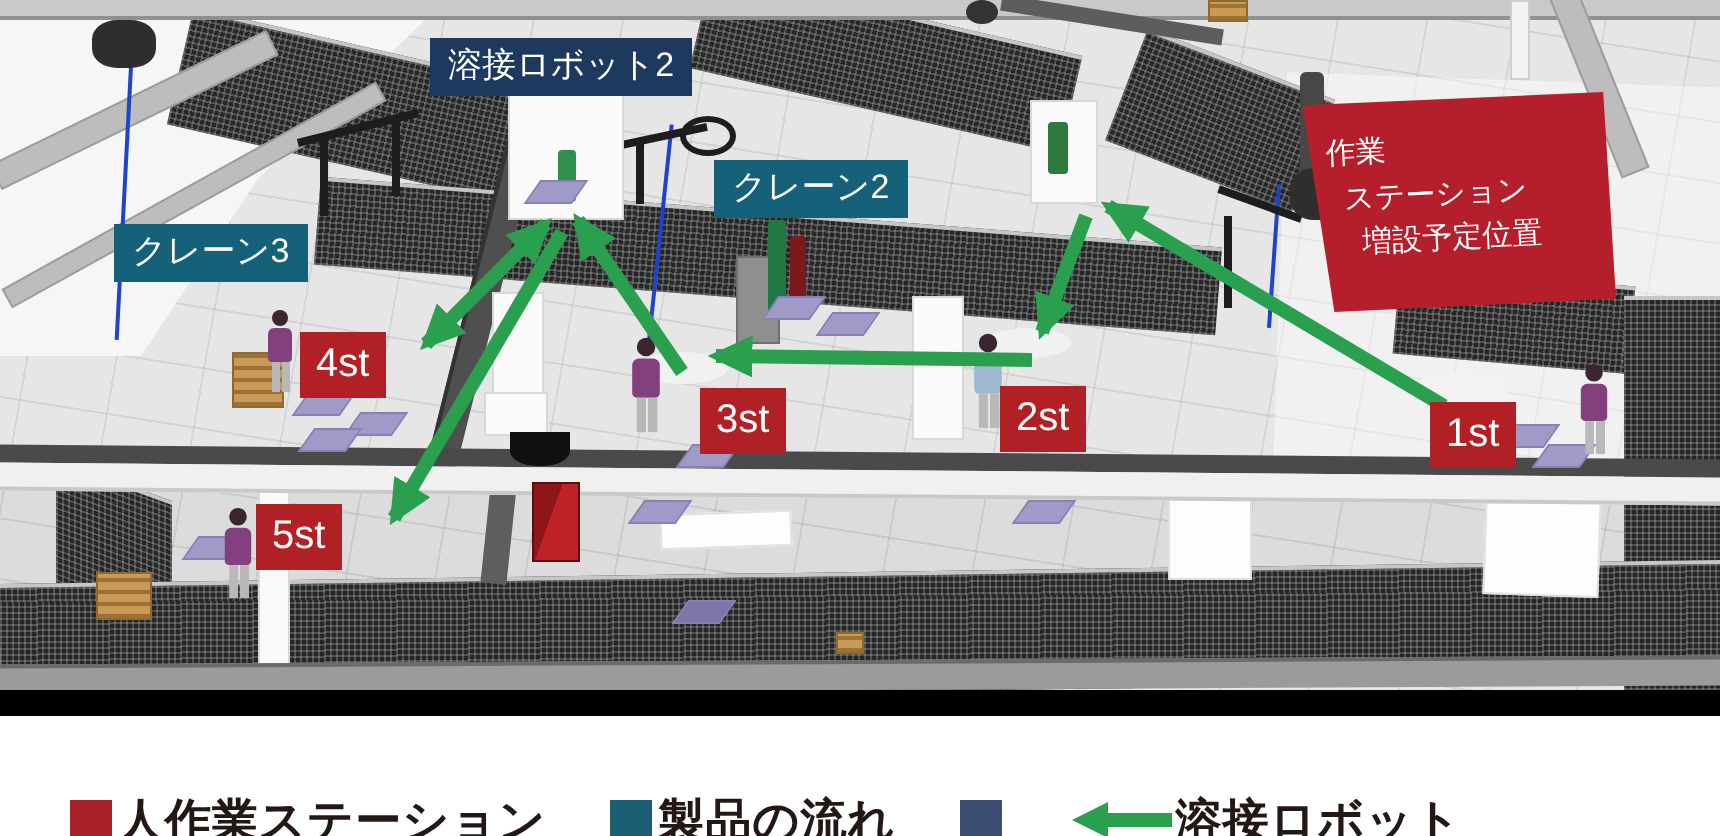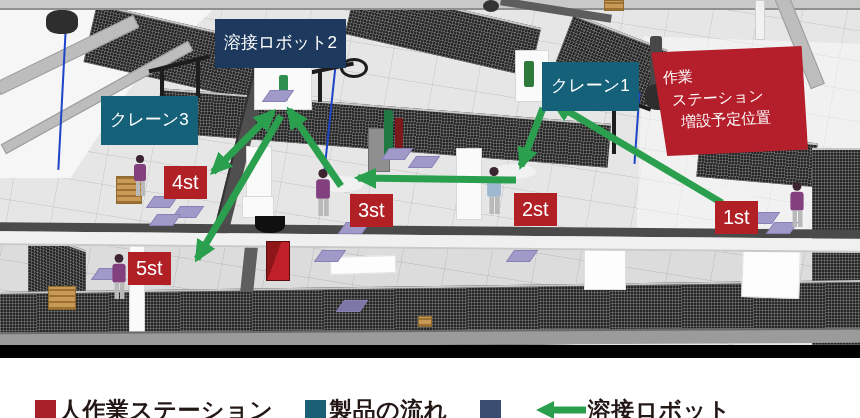--- a/index.html
+++ b/index.html
@@ -59,21 +59,21 @@
   
   .worker{position:absolute;width:14px;z-index:12;}
   .worker .head{width:8px;height:8px;border-radius:50%;background:#3c2430;margin:0 auto;}
   .worker .body{width:12px;height:17px;background:#83407f;border-radius:3px 3px 2px 2px;margin:1px auto 0;}
   .worker .legs{width:9px;height:15px;margin:0 auto;
         background:linear-gradient(90deg,#b9b9b9 45%,rgba(0,0,0,0) 45% 55%,#b9b9b9 55%);}
   .worker.blue .body{background:#9db8cf;}
   
   .arrows{position:absolute;left:0;top:0;width:860px;height:345px;z-index:25;}
   
-  .lbl{position:absolute;color:#fff;font-size:17px;line-height:1.45;padding:12px 9px;z-index:30;white-space:nowrap;}
+  .lbl{position:absolute;color:#fff;font-size:17px;line-height:1.45;padding:2px 9px;z-index:30;white-space:nowrap;}
   .lbl-navy{background:#1d3a5e;}
   .lbl-teal{background:#15617a;}
   .lbl-st{background:#b02025;font-size:20px;padding:2px 8px;}
   .planned{position:absolute;left:648px;top:46px;width:160px;height:110px;background:#b41f2b;z-index:30;
            clip-path:polygon(2% 6%,96% 0%,100% 94%,12% 100%);}
   .planned .txt{position:absolute;left:16px;top:18px;color:#fff;font-size:15px;line-height:1.5;transform:rotate(-3deg);}
   .planned .txt span{display:block;white-space:nowrap;}
   .planned .txt span:nth-child(2){padding-left:8px;}
   .planned .txt span:nth-child(3){padding-left:16px;}
   
@@ -214,25 +214,25 @@
       </defs>
       <line x1="722" y1="203" x2="554" y2="103" stroke="#2aa04f" stroke-width="7" marker-end="url(#ah)"></line>
       <line x1="543" y1="108" x2="521" y2="166" stroke="#2aa04f" stroke-width="7" marker-end="url(#ah)"></line>
       <line x1="516" y1="180" x2="358" y2="178" stroke="#2aa04f" stroke-width="7" marker-end="url(#ah)"></line>
       <line x1="341" y1="186" x2="289" y2="110" stroke="#2aa04f" stroke-width="7" marker-end="url(#ah)"></line>
       <line x1="273" y1="112" x2="213" y2="172" stroke="#2aa04f" stroke-width="7" marker-start="url(#ah)" marker-end="url(#ah)"></line>
       <line x1="281" y1="116" x2="197" y2="259" stroke="#2aa04f" stroke-width="7" marker-end="url(#ah)"></line>
     </svg>
 
     <div class="lbl lbl-navy" style="left:215px;top:19px;">溶接ロボット2</div>
-    <div class="lbl lbl-teal" style="left:542px;top:62px;">クレーン1</div>
-    <div class="lbl lbl-teal" style="left:57px;top:96px;margin-left:44px;">クレーン3</div>
-    <div class="lbl lbl-st" style="left:164px;top:166px;">4st</div>
+    <div class="lbl lbl-teal" style="left:357px;top:80px;">クレーン2</div>
+    <div class="lbl lbl-teal" style="left:57px;top:112px;">クレーン3</div>
+    <div class="lbl lbl-st" style="left:150px;top:166px;">4st</div>
     <div class="lbl lbl-st" style="left:350px;top:194px;">3st</div>
-    <div class="lbl lbl-st" style="left:500px;top:193px;margin-left:14px;">2st</div>
+    <div class="lbl lbl-st" style="left:500px;top:193px;">2st</div>
     <div class="lbl lbl-st" style="left:715px;top:201px;">1st</div>
     <div class="lbl lbl-st" style="left:128px;top:252px;">5st</div>
 
     <div class="planned">
       <div class="txt">
         <span>作業</span>
         <span>ステーション</span>
         <span>増設予定位置</span>
       </div>
     </div>

